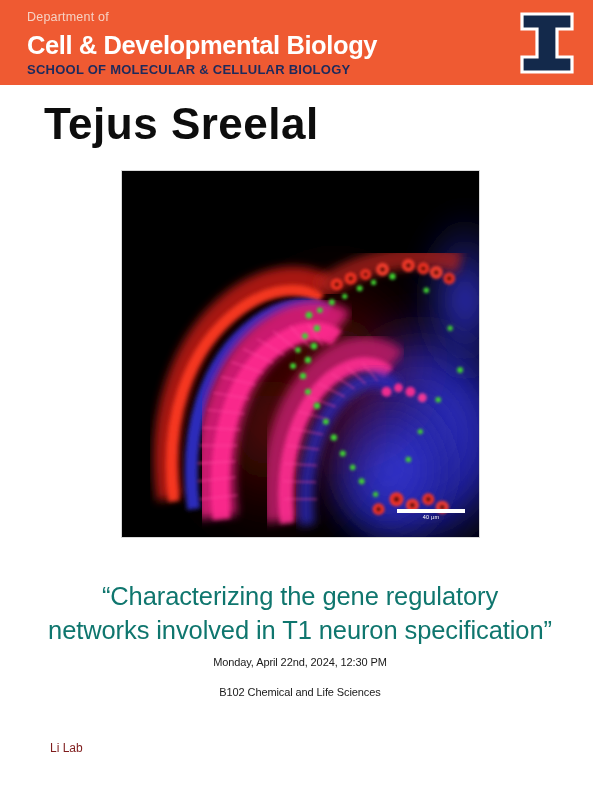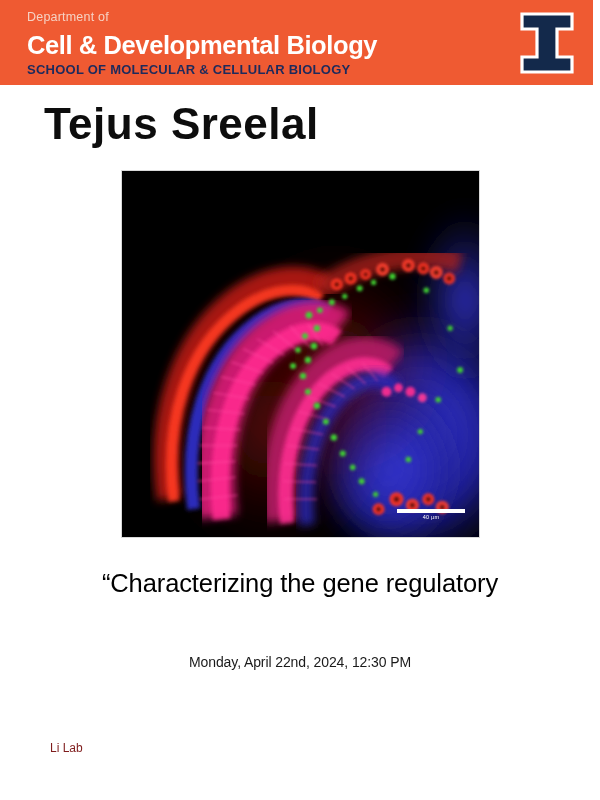--- a/index.html
+++ b/index.html
@@ -117,46 +117,46 @@
     color: #ffffff;
     line-height: 8px;
     letter-spacing: 0.2px;
     margin-top: 0px;
   }
 
   
   .talk-title {
     position: absolute;
     left: 30px;
-    top: 566px;
+    top: 579px;
     width: 540px;
     text-align: center;
     font-family: "Liberation Sans", sans-serif;
     font-weight: 300;
     font-size: 25.5px;
-    color: #000000;
+    color: #0f766e;
     line-height: 34px;
     letter-spacing: -0.1px;
   }
   .talk-title .ln {
     display: block;
     white-space: nowrap;
   }
 
   
   .event-details {
     position: absolute;
     left: 0;
     top: 647px;
     width: 600px;
     text-align: center;
   }
   .event-line {
     font-family: "Liberation Sans", sans-serif;
-    font-size: 14px;
+    font-size: 11px;
     color: #1a1a1a;
     font-weight: 400;
     line-height: 30px;
     letter-spacing: -0.1px;
   }
 
   
   .lab-footer {
     position: absolute;
     left: 50px;
@@ -364,19 +364,21 @@
   </svg>
 
   <div class="scalebar">
     <div class="scalebar-line"></div>
     <div class="scalebar-label">40 µm</div>
   </div>
 </div>
 
 <div class="talk-title">
   <span class="ln">“Characterizing the gene regulatory</span>
+  <span class="ln">networks involved in T1 neuron specification”</span>
 </div>
 
 <div class="event-details">
   <div class="event-line">Monday, April 22nd, 2024, 12:30 PM</div>
+  <div class="event-line">B102 Chemical and Life Sciences</div>
 </div>
 
 <div class="lab-footer">Li Lab</div>
 
 </body></html>

